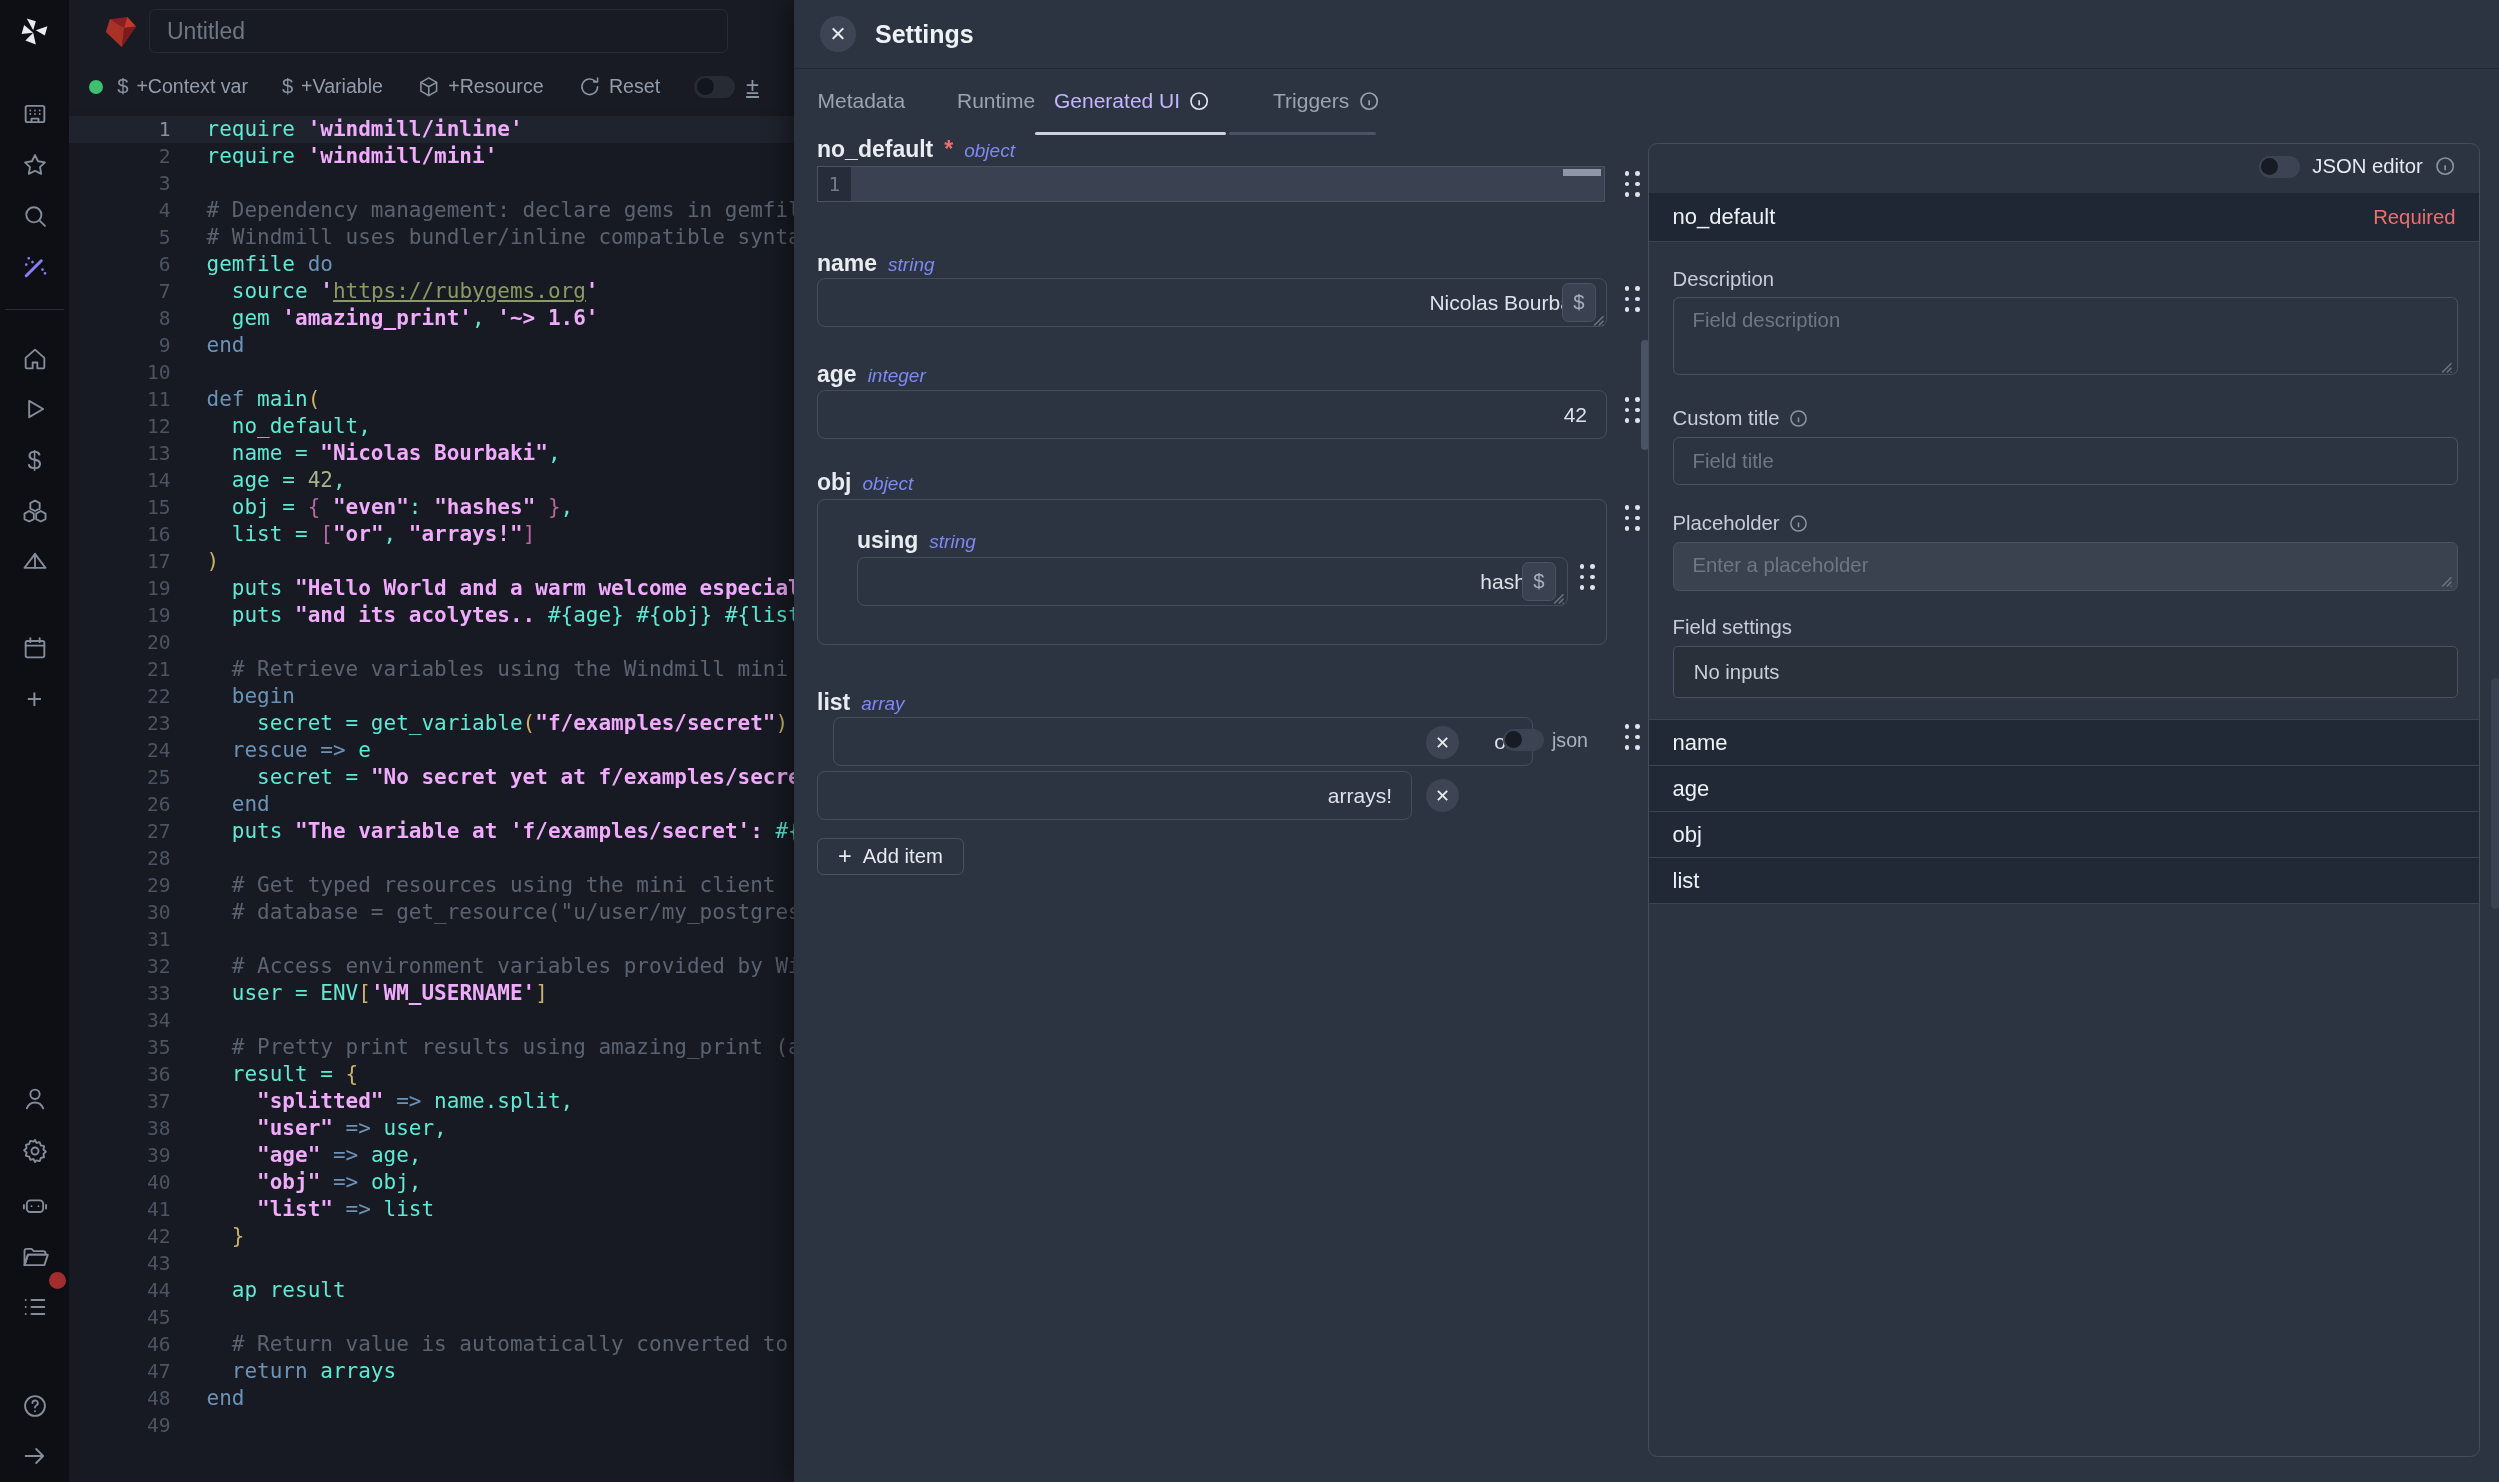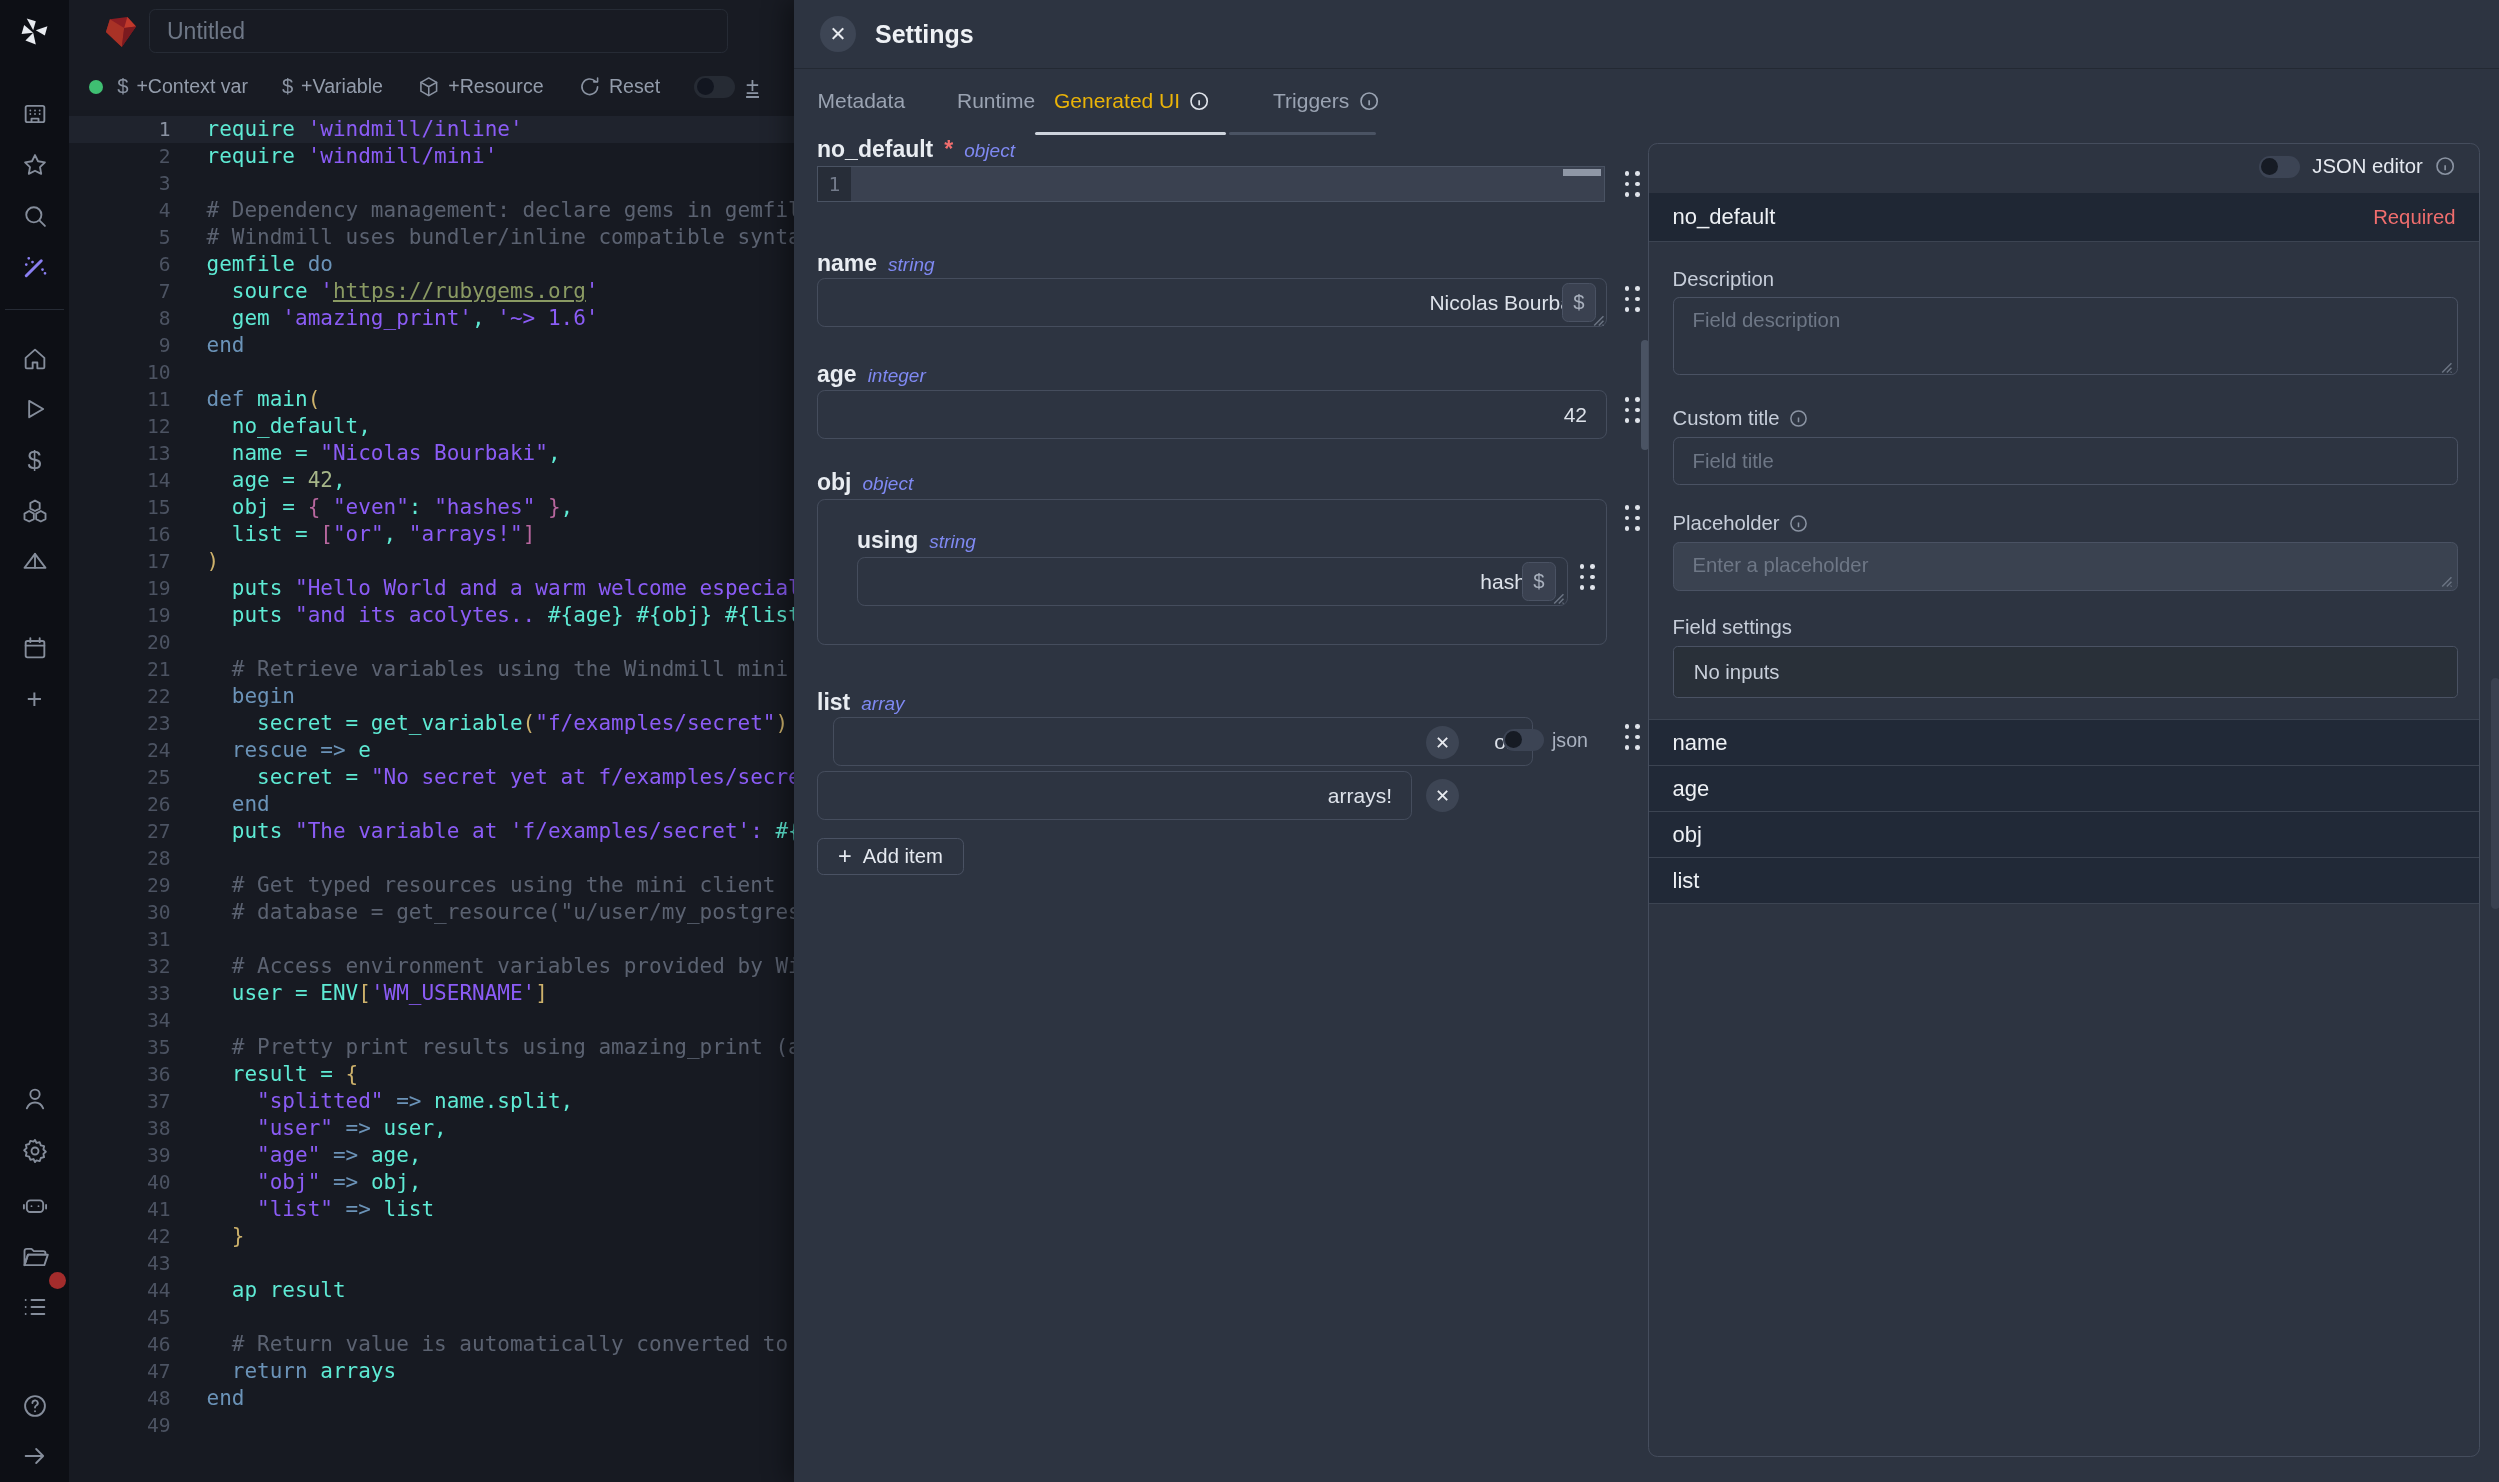--- a/index.html
+++ b/index.html
@@ -29,34 +29,34 @@
   .tb-toggle { width:41px; height:22px; border-radius:11px; background:#262b34; position:relative; }
   .tb-toggle .knob { position:absolute; left:3.1px; top:2.3px; width:17px; height:17px; border-radius:50%; background:#121620; }
   #plusminus { color:#8a93a2; font-size:23.5px; margin-left:11px; text-decoration:underline; }
   
   #editor { position:absolute; left:69px; top:110px; width:725px; height:1373px; background:#171a22; overflow:hidden; padding-top:5.5px; z-index:1; }
   .code-row { display:flex; height:27px; line-height:27px; font-family:"DejaVu Sans Mono", monospace; font-size:21px; white-space:pre; }
   .code-row.current { background:#1f232d; }
   .gutter { width:114px; flex:0 0 114px; text-align:right; padding-right:12.5px; color:#4c5362; font-size:19.6px; }
   .code-row.current .gutter { color:#8a92a2; }
   .code-text { padding-left:23.5px; }
-  .tk-t { color:#5eead4; } .tk-k { color:#6b93b8; } .tk-s { color:#8b5cf6; }
+  .tk-t { color:#5eead4; } .tk-k { color:#6b93b8; } .tk-s { color:#f0abfc;font-weight:bold; }
   .tk-u { color:#8a9a63; text-decoration:underline; }
   .tk-c { color:#5b6271; } .tk-n { color:#a6b689; } .tk-p { color:#b8679f; } .tk-y { color:#cdb16b; }
   
   #modal { position:absolute; left:794px; top:0; width:1706px; height:1482px; background:#2d3441; z-index:10;
     box-shadow:-7.8px 0 23.5px rgba(0,0,0,.4); }
   #modal-header { position:absolute; left:0; top:0; width:100%; height:69px; border-bottom:0.8px solid #232933; }
   #close-btn { position:absolute; left:26px; top:15.7px; width:36px; height:36px; border-radius:50%; background:#3d4554; border:none;
     color:#e8ebf0; font-size:20.3px; display:flex; align-items:center; justify-content:center; cursor:pointer; }
   #settings-title { position:absolute; left:81px; top:20.3px; font-size:25px; font-weight:700; color:#eef1f5; }
   
   #tabs { position:absolute; left:0; top:69px; width:100%; height:67px; }
   .tab { position:absolute; top:0; height:64px; display:flex; align-items:center; gap:9.4px; font-size:21px; color:#9aa3b2; cursor:pointer; }
-  .tab.active { color:#eab308;text-align:center; }
+  .tab.active { color:#c4b5fd;text-align:center; }
   .tab .info-ic svg { stroke:#9aa3b2; }
   .tab.active .info-ic svg { stroke:#dfe3ea; }
   .tab-underline { position:absolute; top:63px; height:3.1px; border-radius:1.6px; }
   
   .info-ic { display:inline-flex; }
   .info-ic svg { fill:none; stroke:#8a93a2; stroke-width:1.6; }
   
   .fld-label { position:absolute; display:flex; align-items:baseline; gap:11px; }
   .fld-name { font-size:23px; font-weight:700; color:#e9edf2; }
   .fld-req { color:#f06e6e; font-size:23px; font-weight:700; }

